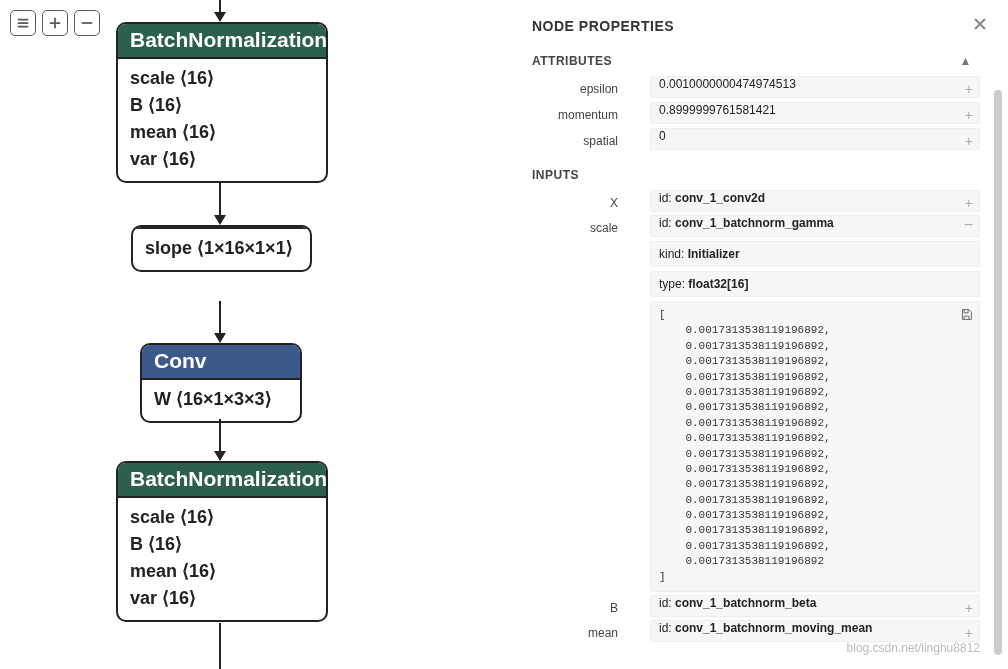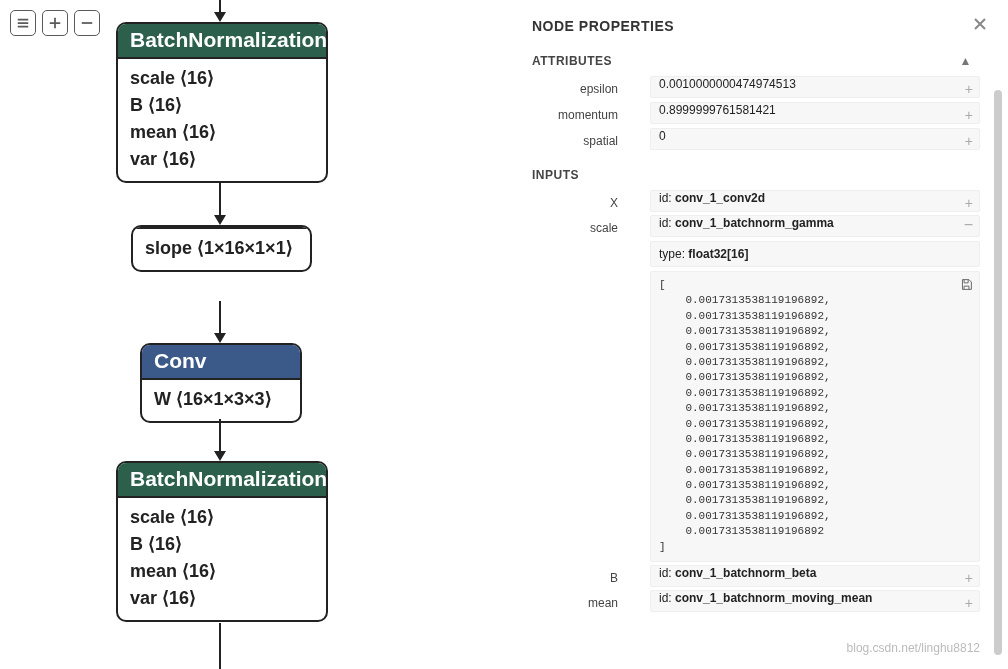--- a/index.html
+++ b/index.html
@@ -202,20 +202,21 @@
       </div>
     </div>
 
     <div class="kv" style="align-items:flex-start;">
       <div class="k">scale</div>
       <div style="flex:1;">
         <div class="v">
           id: <b>conv_1_batchnorm_gamma</b>
           <span class="minus">−</span>
         </div>
+        <div class="subkv">kind: <b>Initializer</b></div>
         <div class="subkv">type: <b>float32[16]</b></div>
         <div class="tensor-block"><span id="tensor-text">[
     0.0017313538119196892,
     0.0017313538119196892,
     0.0017313538119196892,
     0.0017313538119196892,
     0.0017313538119196892,
     0.0017313538119196892,
     0.0017313538119196892,
     0.0017313538119196892,

